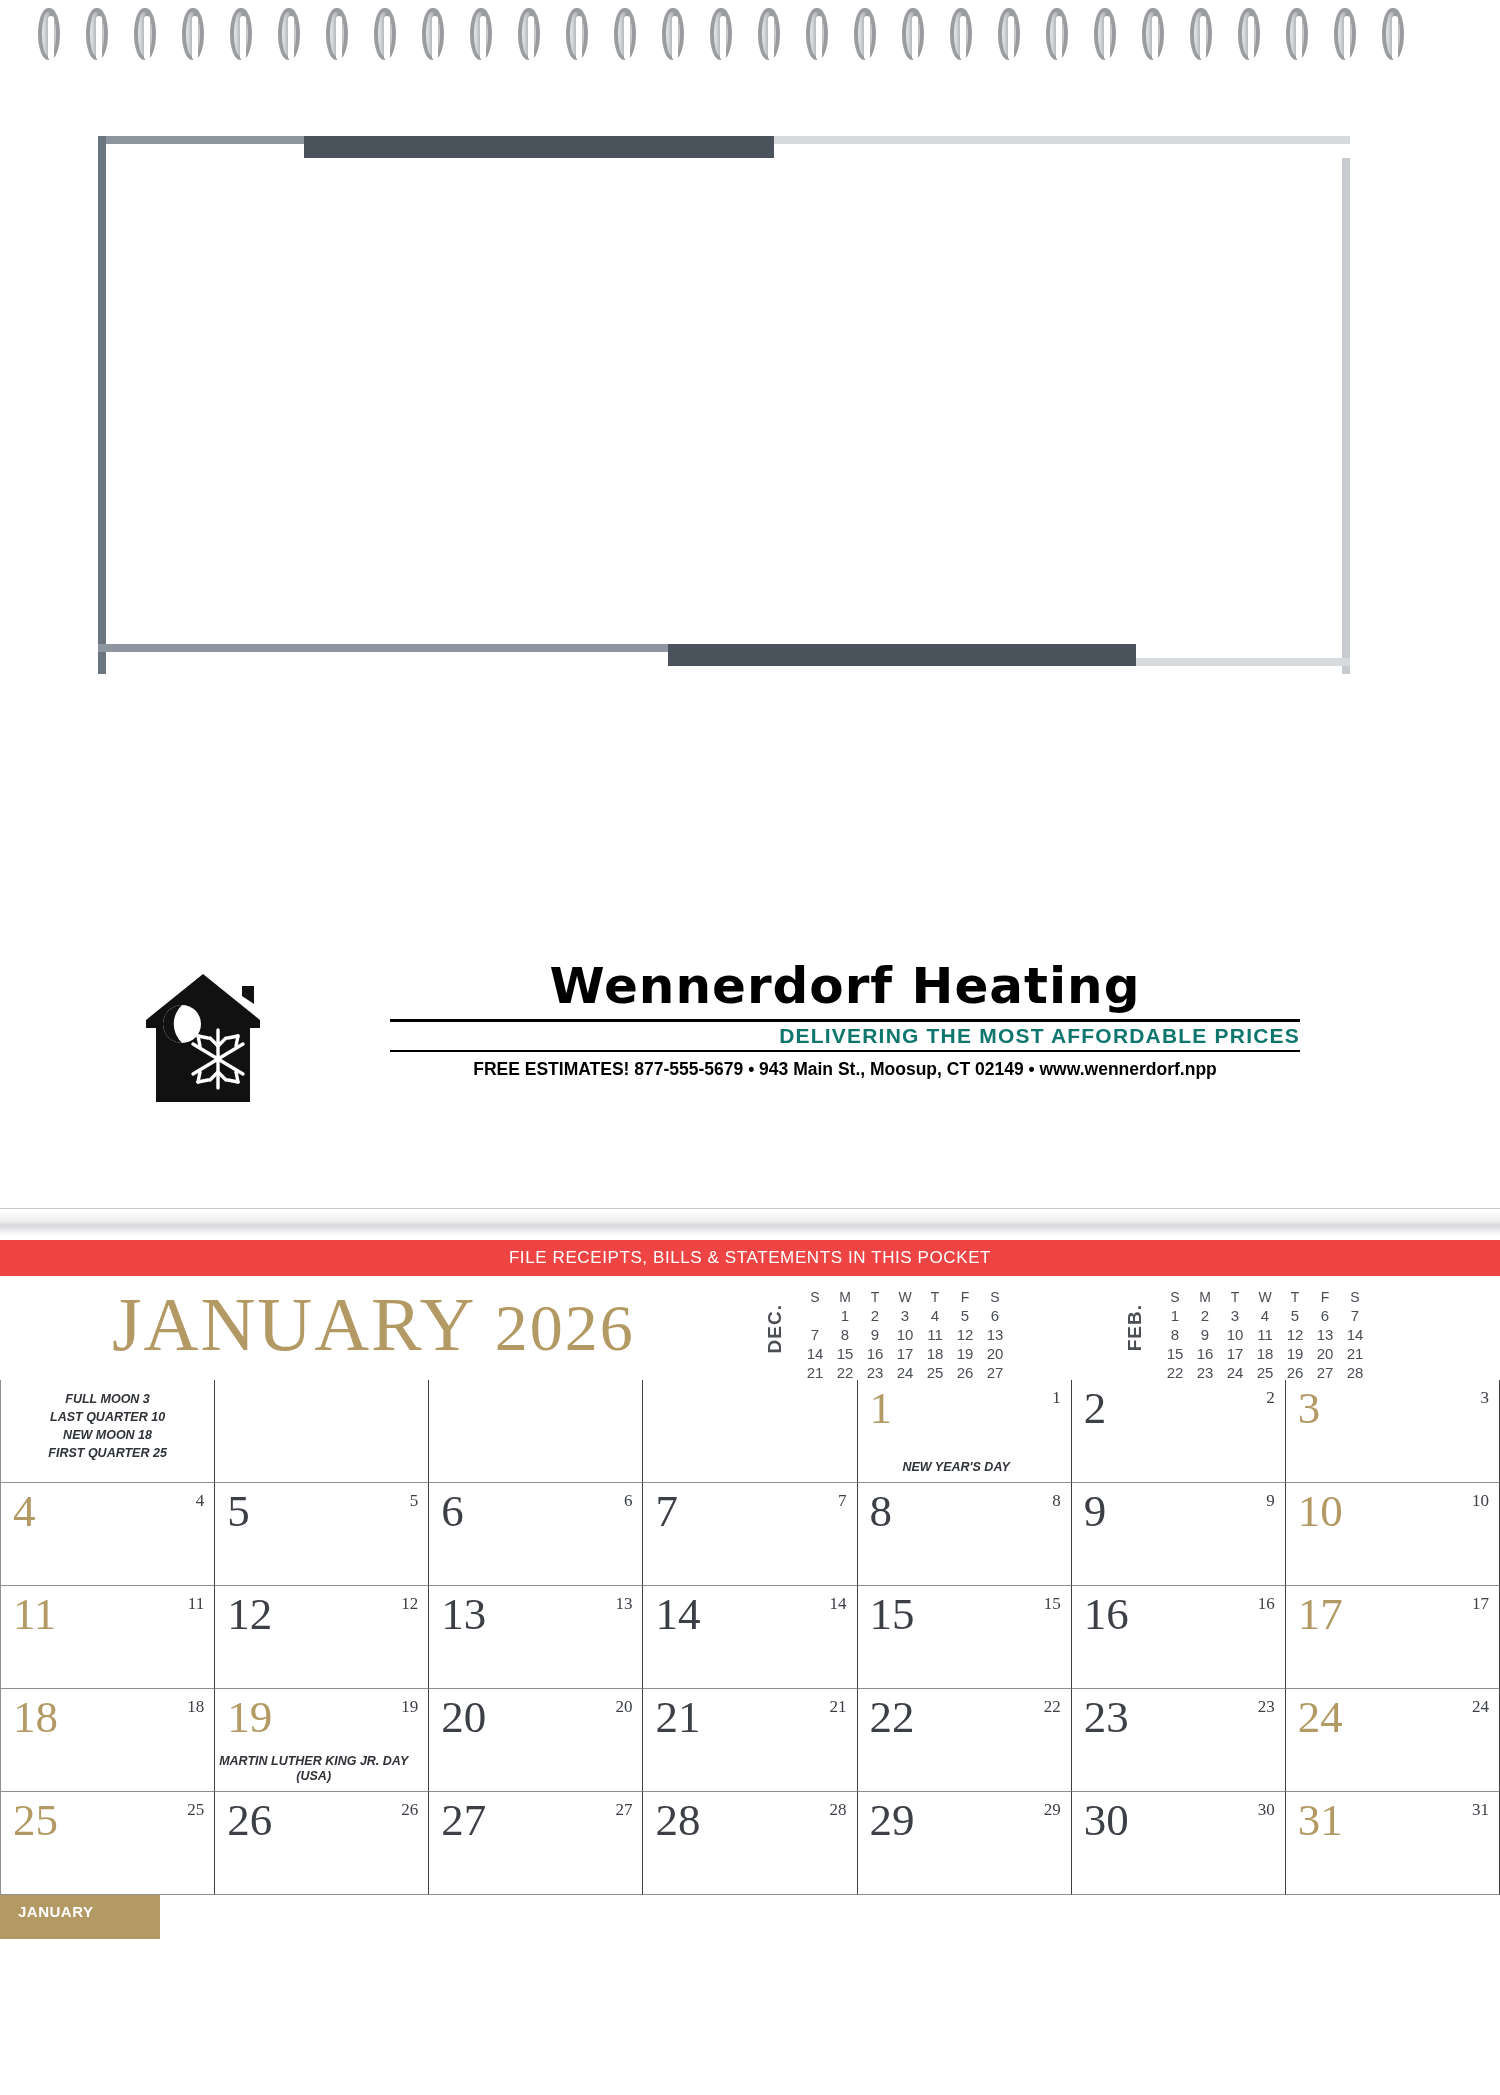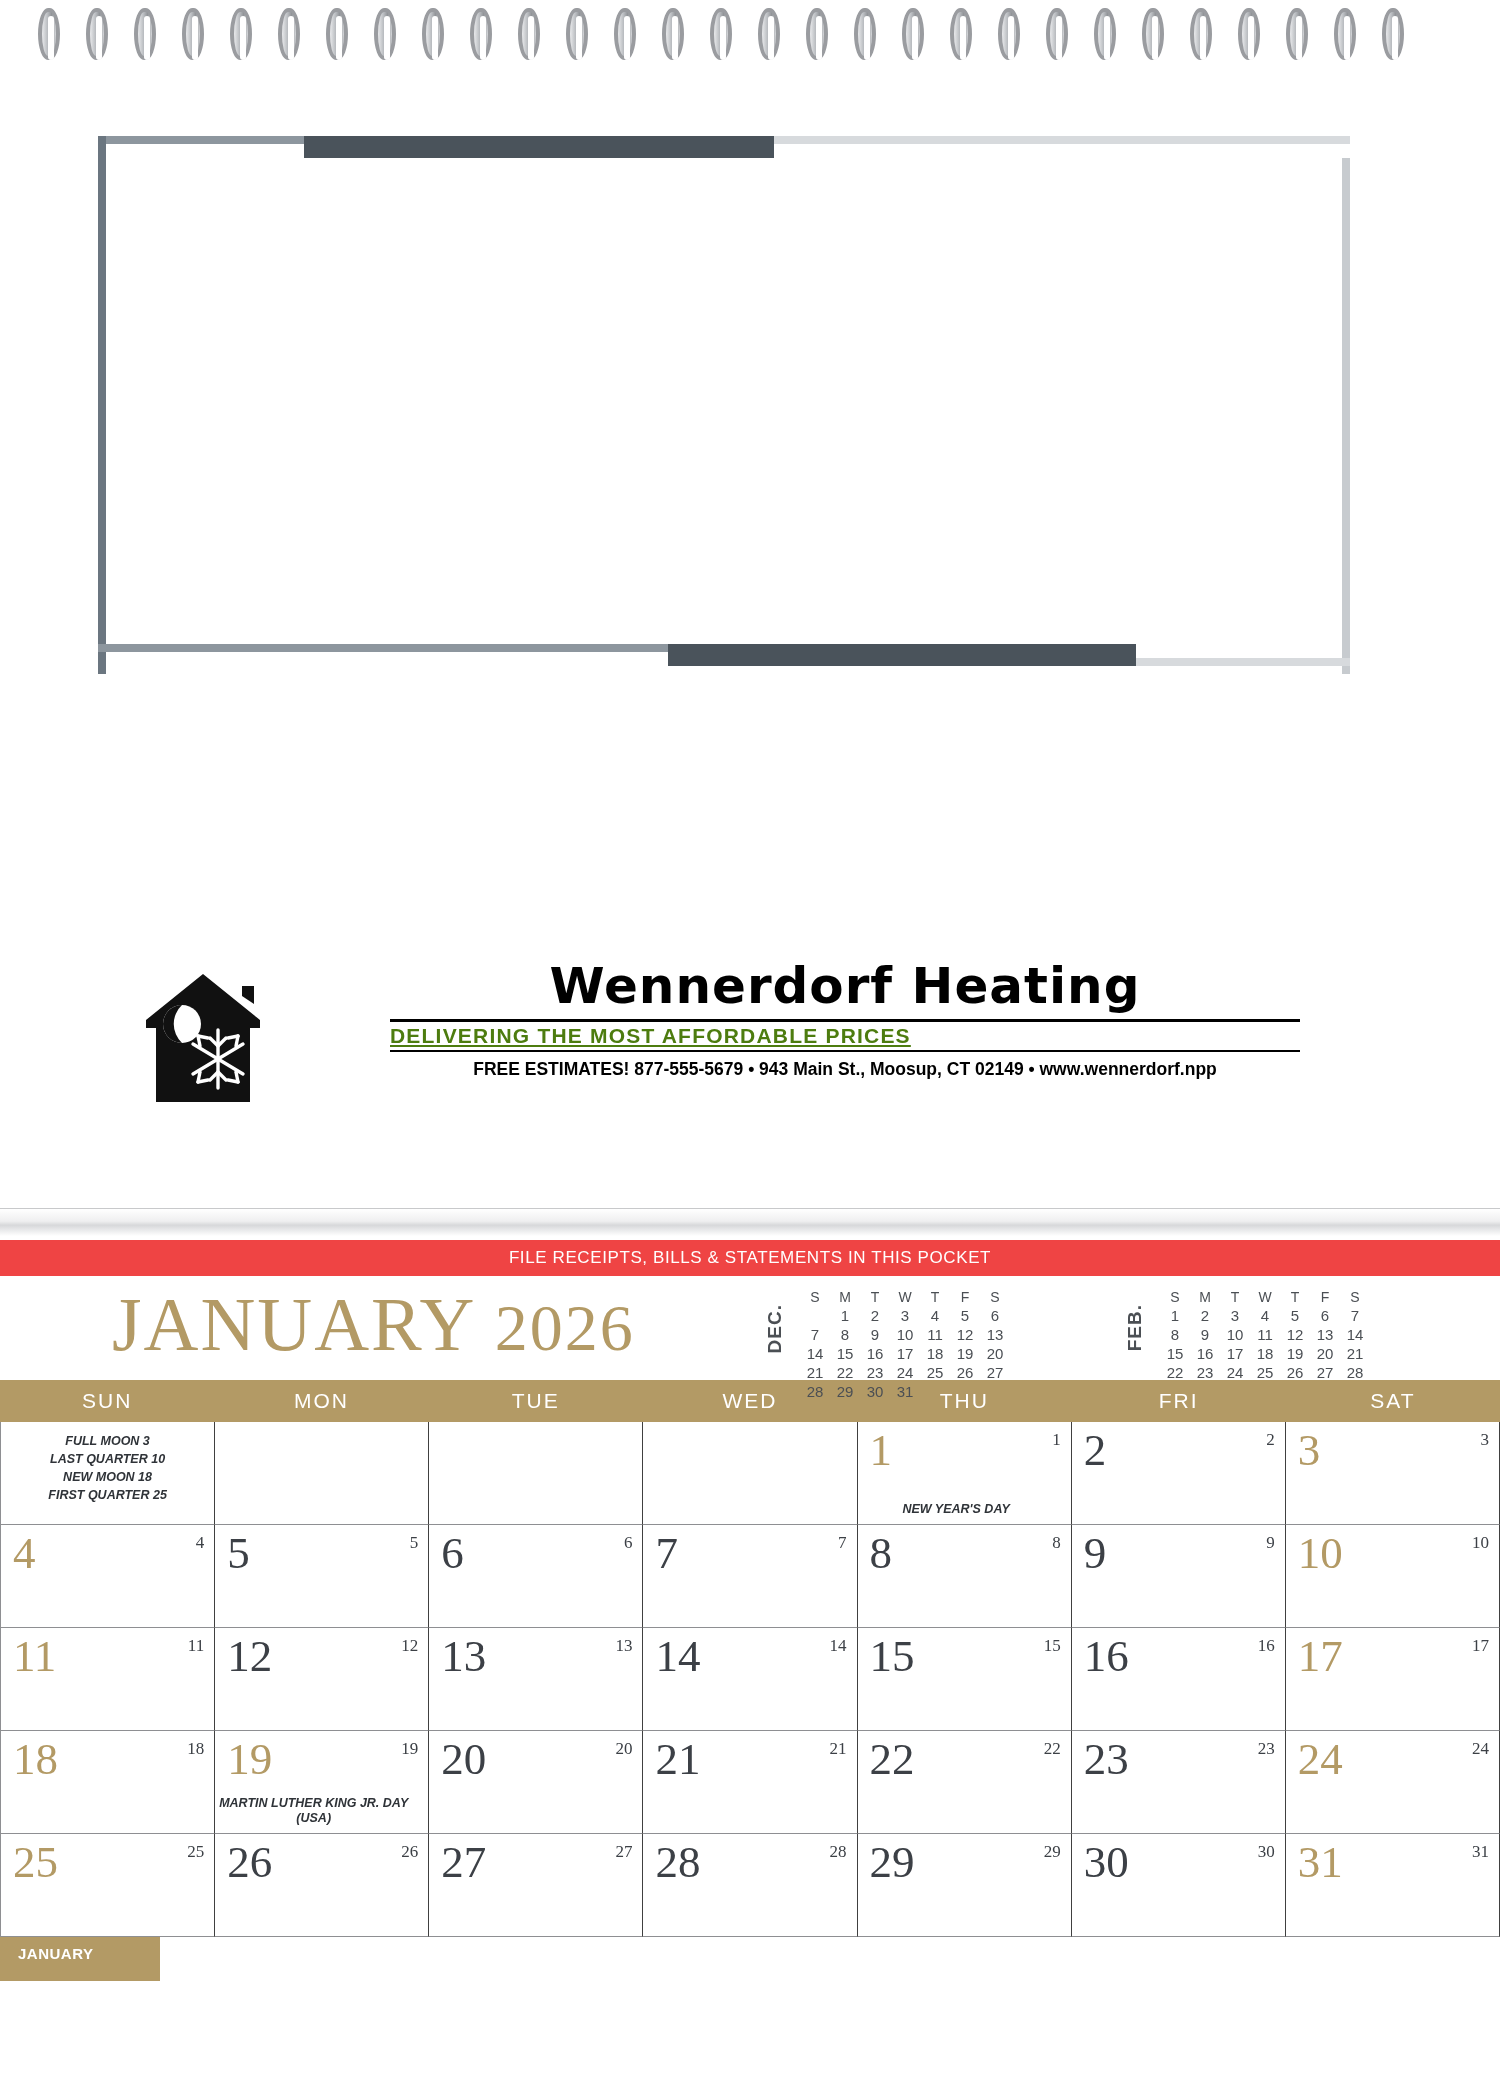--- a/index.html
+++ b/index.html
@@ -86,25 +86,24 @@
     text-align:center;
     line-height:1.05;
     padding-bottom:4px;
   }
   .rule { height:3px; background:#000; margin:2px 0; }
   .rule.thin { height:2px; }
   .ad-tag1 {
     font-family:"Liberation Sans", sans-serif;
     font-weight:bold;
     font-size:21px;
-    text-align:left;
+    text-align:right;
     letter-spacing:1.2px;
-    color:#4d7c0f;
+    color:#0f766e;
     line-height:1.15;
-    text-decoration:underline;
   }
   .ad-tag2 {
     font-family:"Liberation Sans", sans-serif;
     font-weight:bold;
     font-size:28px;
     text-align:center;
     letter-spacing:0.5px;
     color:#2a2a2a;
     line-height:1.1;
   }
@@ -499,29 +498,20 @@
               <td></td>
               <td></td>
               <td></td>
               <td></td>
             </tr>
           </tbody>
         </table>
     </div>
   </div>
 
-  <div class="dow" id="dow-row">
-      <div>SUN</div>
-      <div>MON</div>
-      <div>TUE</div>
-      <div>WED</div>
-      <div>THU</div>
-      <div>FRI</div>
-      <div>SAT</div>
-    </div>
 
   <div class="grid" id="cal-grid">
       <div class="cell weekend">
         <div class="moon"><span>FULL MOON 3</span><br><span>LAST QUARTER 10</span><br><span>NEW MOON 18</span><br><span>FIRST QUARTER 25</span></div>
       </div>
       <div class="cell"></div>
       <div class="cell"></div>
       <div class="cell"></div>
       <div class="cell holiday">
         <div class="big">1</div>

